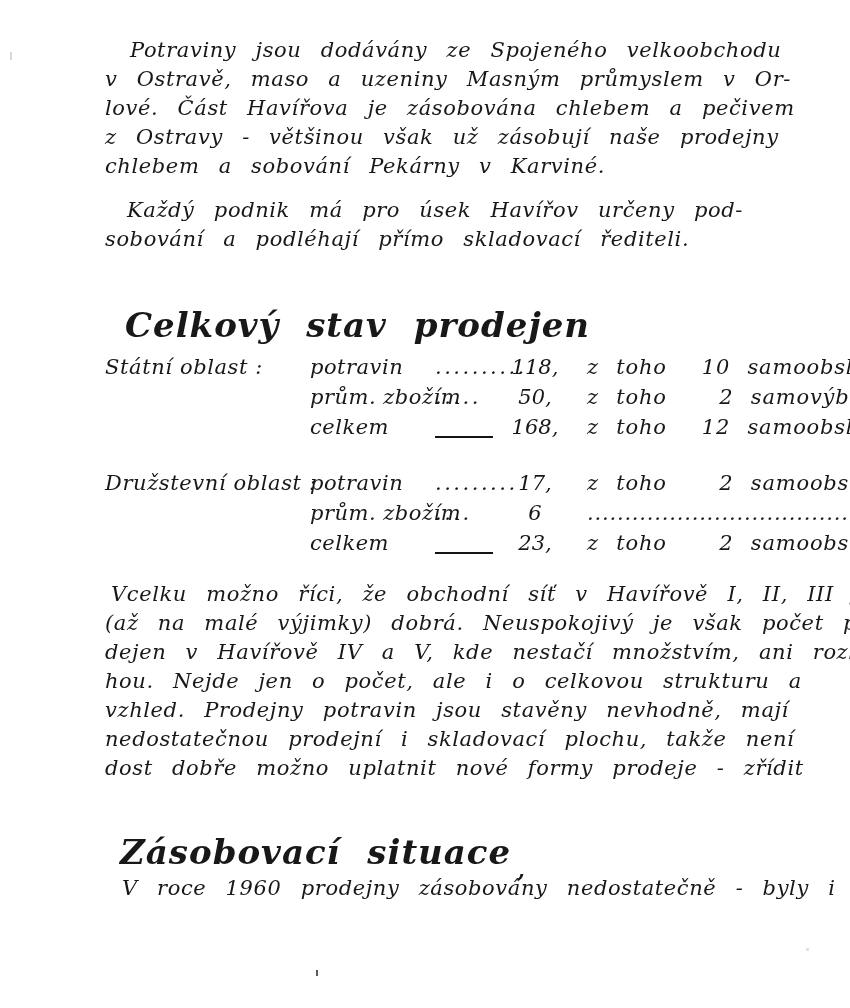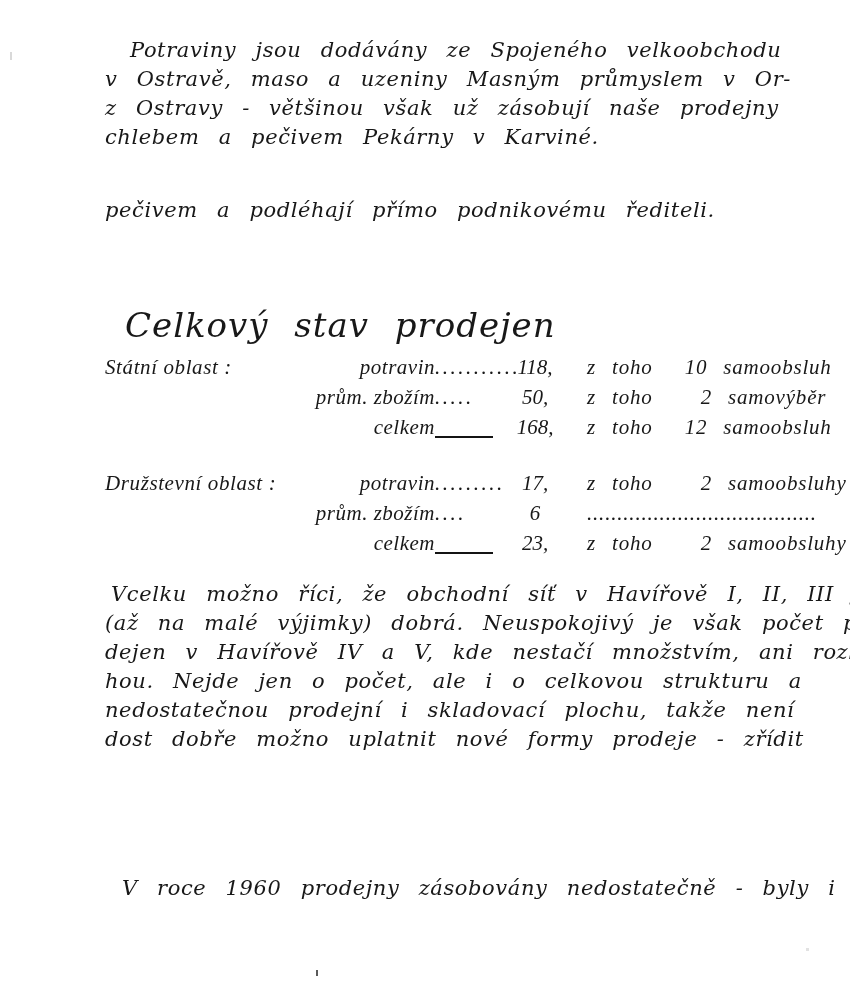--- a/index.html
+++ b/index.html
@@ -23,58 +23,60 @@
   }
   .indent1 { padding-left: 25px; }
   .indent2 { padding-left: 22px; }
   .indent3 { padding-left: 6px; }
   .heading {
     font-size: 34px;
     line-height: 40px;
     letter-spacing: 1px;
     word-spacing: 14px;
     white-space: pre;
-    font-weight: 400;
+    font-weight: 700;
   }
   .h-comma { font-size: 22px; vertical-align: -14px; margin-left: 6px; }
   
-  .htable { display: flex; align-items: flex-start; font-family: Liberation Serif, serif; }
+  .htable { display: flex; align-items: flex-start; }
   .tlabel {
     width: 205px; flex: 0 0 205px;
     font-size: 21px; line-height: 30px; letter-spacing: 0.6px; white-space: pre;
   }
   .trows { flex: 1; }
   .trow { display: flex; align-items: baseline; font-size: 21px; line-height: 30px; height: 30px; }
-  .tname { width: 125px; flex: 0 0 125px; letter-spacing: 0.5px; white-space: pre; text-align: right; }
+  .tname { width: 125px; flex: 0 0 125px; letter-spacing: 0.5px; white-space: pre; }
   .tleader { width: 58px; flex: 0 0 58px; letter-spacing: 2.5px; overflow: visible; white-space: pre; }
   .tleader.solid {
     border-bottom: 2px solid #141414;
     height: 14px; align-self: flex-end; margin-bottom: 4px;
   }
   .tvalue { width: 60px; flex: 0 0 60px; padding-left: 12px; white-space: pre; text-align: center; }
   .ttail { padding-left: 22px; letter-spacing: 0.8px; word-spacing: 10px; white-space: pre; }
   .artifact { position: absolute; }
   .a1 { left: 10px; top: 52px; width: 2px; height: 8px; background: #d9d9d9; }
   .a2 { left: 316px; top: 970px; width: 2px; height: 6px; background: #5a5a5a; }
   .a3 { left: 806px; top: 948px; width: 3px; height: 3px; background: #e2e2e2; }
 </style>
 </head>
 <body>
 
 <div class="page">
 
   <div class="block" style="top:36px">
     <div class="line indent1">Potraviny jsou dodávány ze Spojeného velkoobchodu</div>
     <div class="line">v Ostravě, maso a uzeniny Masným průmyslem v Or-</div>
+    <div class="line">lové. Část Havířova je zásobována chlebem a pečivem</div>
     <div class="line">z Ostravy - většinou však už zásobují naše prodejny</div>
-    <div class="line">chlebem a pečivem Pekárny v Karviné.</div>
+    <div class="line">chlebem a sobování Pekárny v Karviné.</div>
   </div>
 
   <div class="block" style="top:196px">
-    <div class="line">pečivem a podléhají přímo podnikovému řediteli.</div>
+    <div class="line indent2">Každý podnik má pro úsek Havířov určeny pod-</div>
+    <div class="line">sobování a podléhají přímo skladovací řediteli.</div>
   </div>
 
   <div class="block heading" style="top:305px; padding-left:20px">Celkový stav prodejen</div>
 
   <div class="block htable" style="top:352px">
     <div class="tlabel">Státní oblast :</div>
     <div class="trows">
       <div class="trow">
         <span class="tname">potravin</span>
         <span class="tleader">...........</span>
@@ -118,24 +120,26 @@
         <span class="ttail">z toho   2 samoobsluhy</span>
       </div>
     </div>
   </div>
 
   <div class="block" style="top:580px">
     <div class="line indent3">Vcelku možno říci, že obchodní síť v Havířově I, II, III je</div>
     <div class="line">(až na malé výjimky) dobrá. Neuspokojivý je však počet pro-</div>
     <div class="line">dejen v Havířově IV a V, kde nestačí množstvím, ani rozlo-</div>
     <div class="line">hou. Nejde jen o počet, ale i o celkovou strukturu a</div>
+    <div class="line">vzhled. Prodejny potravin jsou stavěny nevhodně, mají</div>
     <div class="line">nedostatečnou prodejní i skladovací plochu, takže není</div>
     <div class="line">dost dobře možno uplatnit nové formy prodeje - zřídit</div>
   </div>
 
+  <div class="block heading" style="top:832px; padding-left:15px"><span>Zásobovací situace</span><span class="h-comma">,</span></div>
 
   <div class="block" style="top:874px">
     <div class="line" style="padding-left:17px">V roce 1960 prodejny zásobovány nedostatečně - byly i</div>
   </div>
 
   <div class="artifact a1"></div>
   <div class="artifact a2"></div>
   <div class="artifact a3"></div>
 
 </div>

